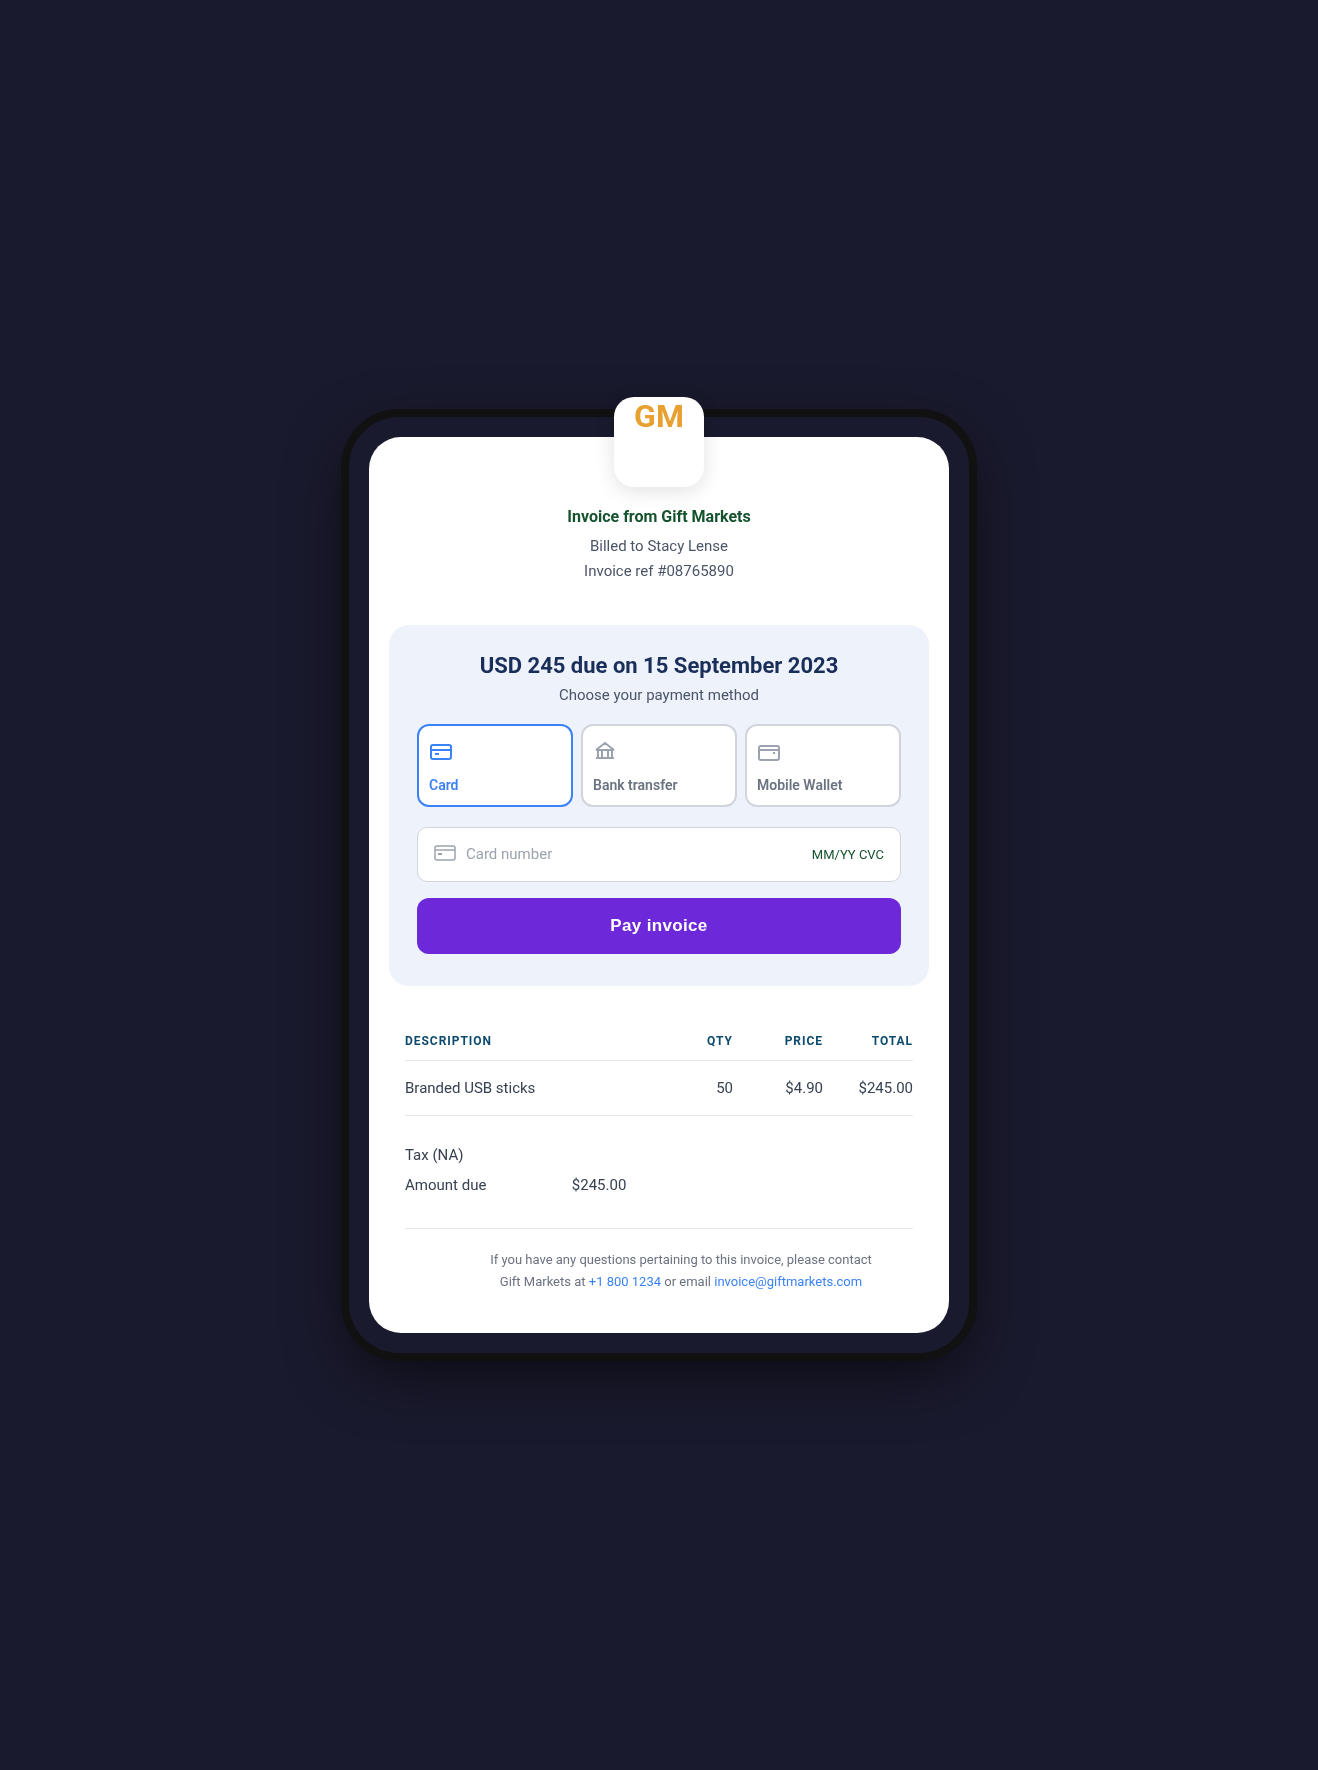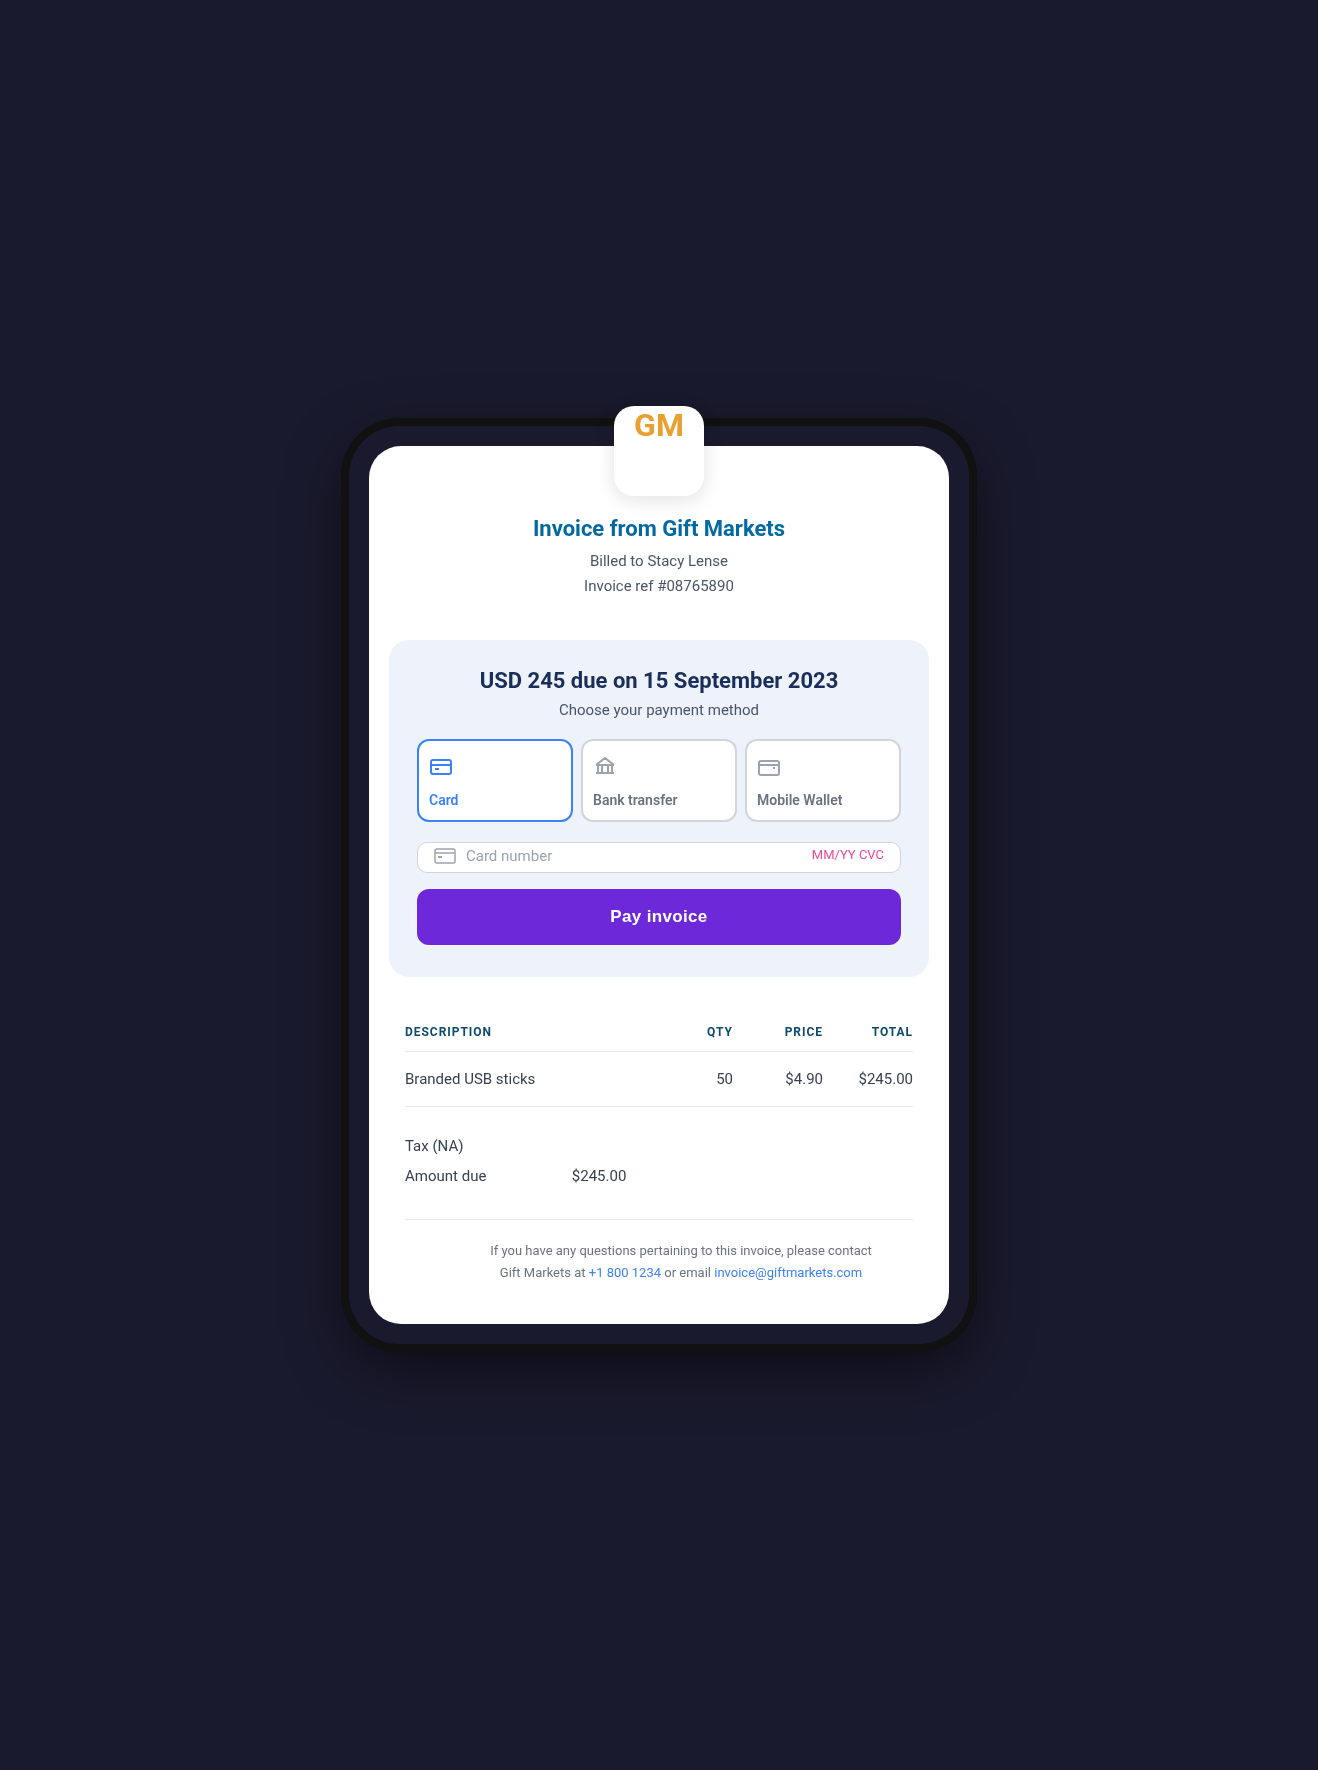--- a/index.html
+++ b/index.html
@@ -55,23 +55,23 @@
       font-weight: 700;
       color: #E8A030;
     }
 
     .invoice-header {
       text-align: center;
       padding: 0 40px 24px;
     }
 
     .invoice-title {
-      font-size: 22px;
+      font-size: 16px;
       font-weight: 700;
-      color: #0369a1;
+      color: #14532d;
       margin-bottom: 8px;
     }
 
     .invoice-sub {
       font-size: 15px;
       color: #4a5568;
       line-height: 1.7;
     }
 
     .payment-section {
@@ -134,44 +134,44 @@
       font-size: 20px;
       color: #9ca3af;
     }
 
     .method-card.active .method-icon {
       color: #3b82f6;
     }
 
     .card-input-row {
       display: flex;
-      align-items: flex-start;
+      align-items: center;
       background: #fff;
       border: 1.5px solid #d1d5db;
       border-radius: 10px;
-      padding: 4px 16px;
+      padding: 16px 16px;
       margin-bottom: 16px;
       gap: 10px;
     }
 
     .card-input-icon {
       color: #9ca3af;
       font-size: 18px;
       flex-shrink: 0;
     }
 
     .card-input-placeholder {
       flex: 1;
       font-size: 15px;
       color: #9ca3af;
     }
 
     .card-input-right {
       font-size: 13px;
-      color: #ec4899;
+      color: #14532d;
       white-space: nowrap;
     }
 
     .pay-button {
       width: 100%;
       background: #6d28d9;
       color: #fff;
       border: none;
       border-radius: 12px;
       padding: 18px;

